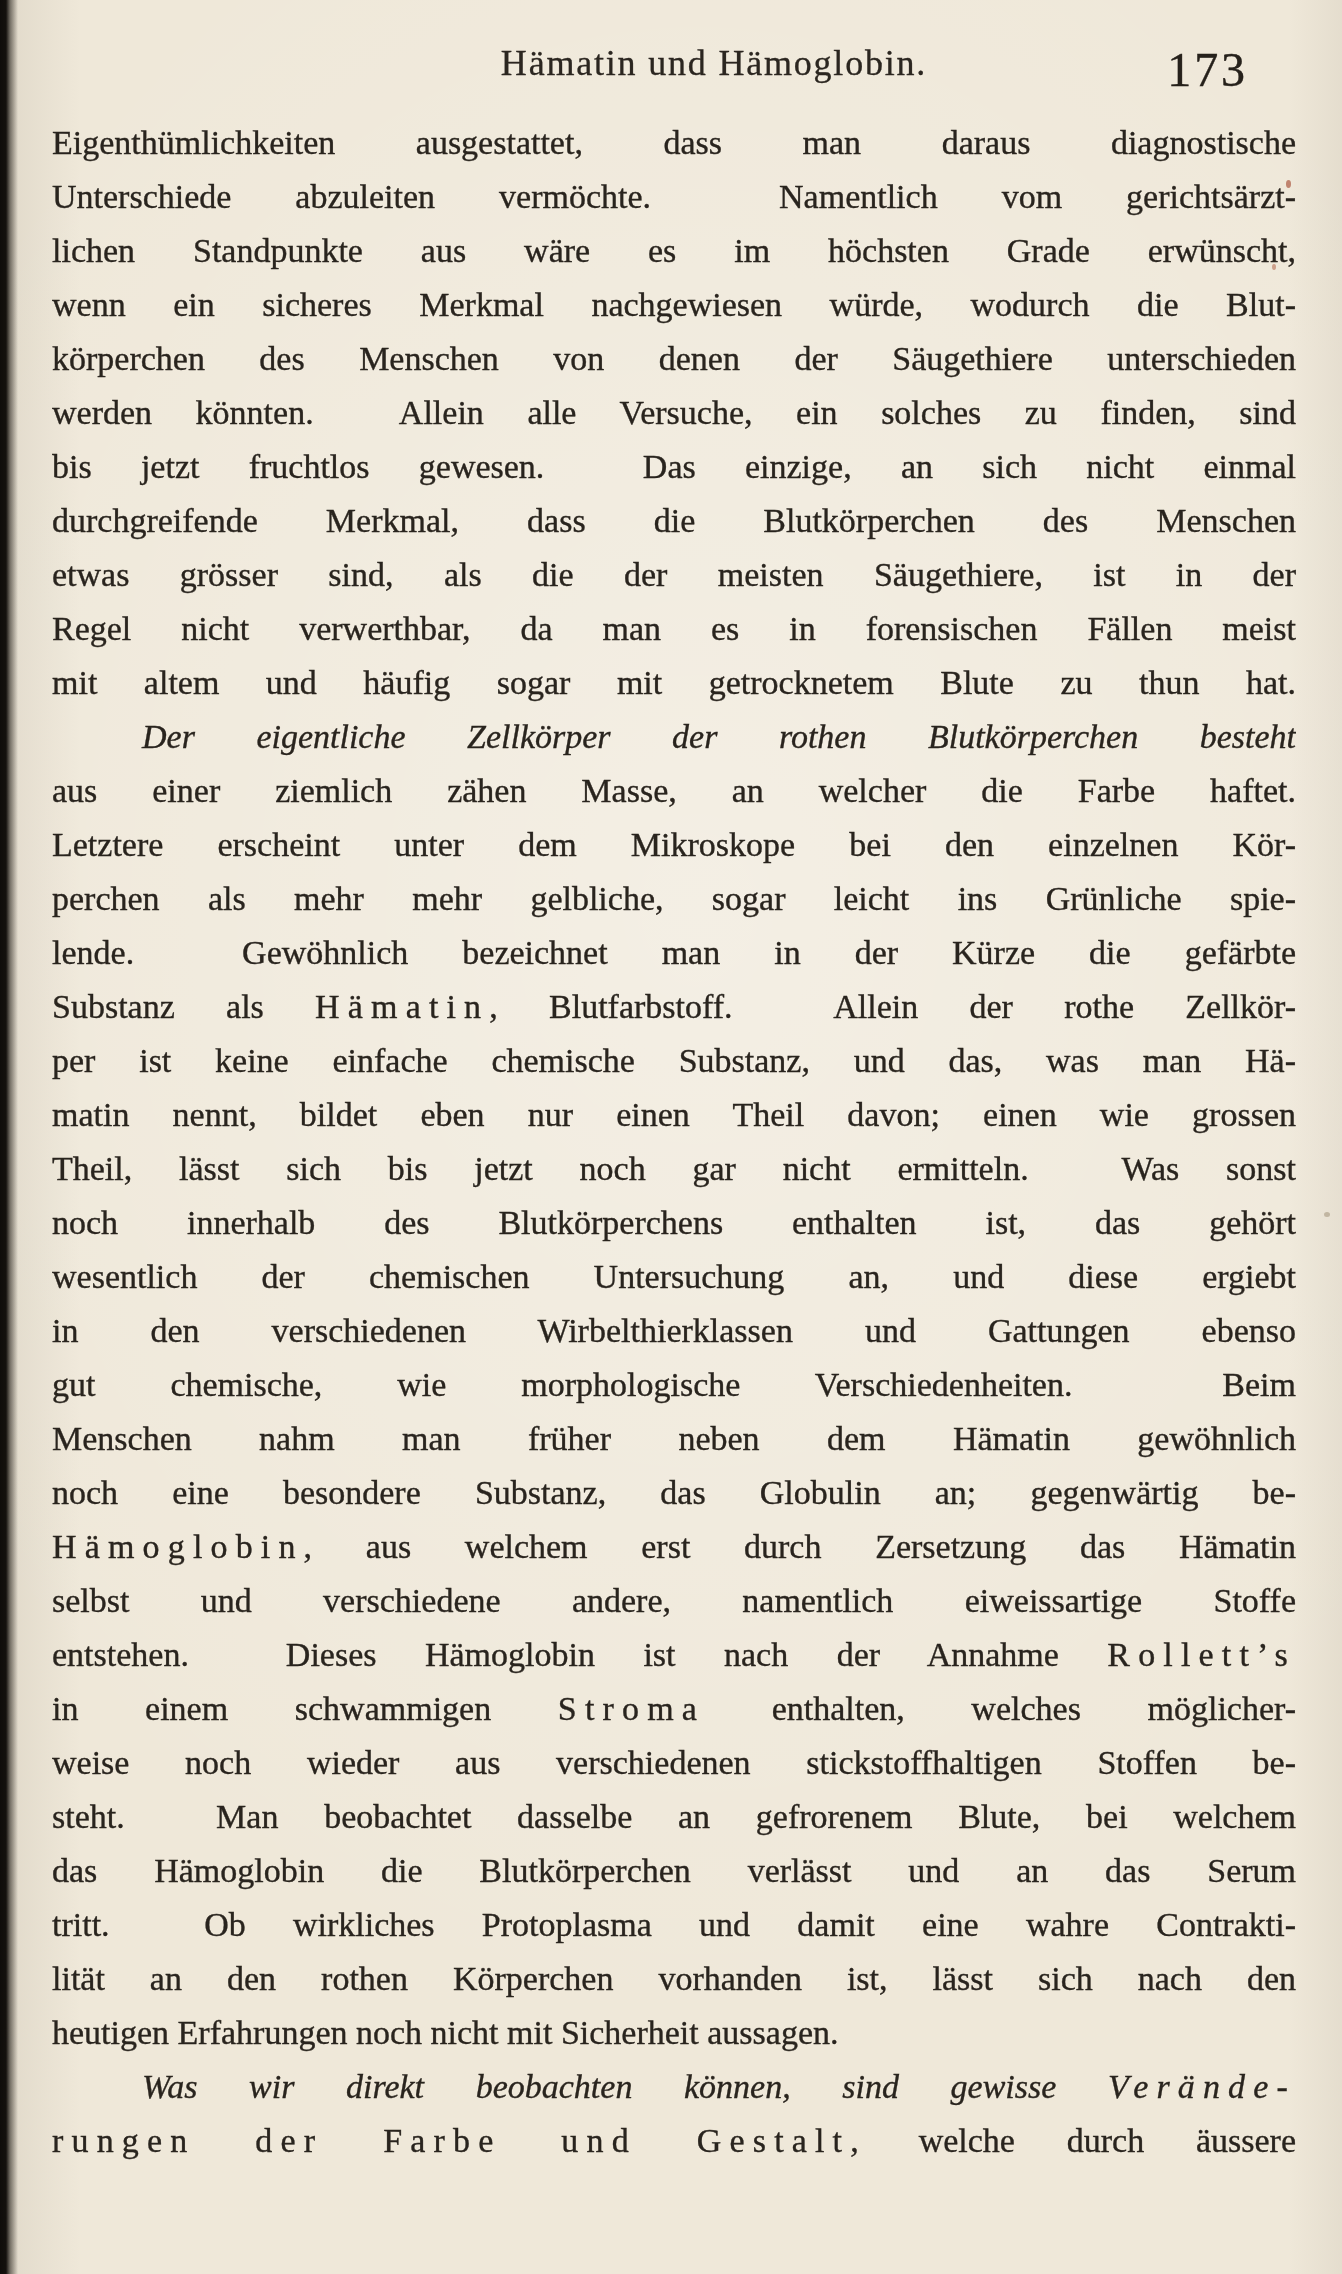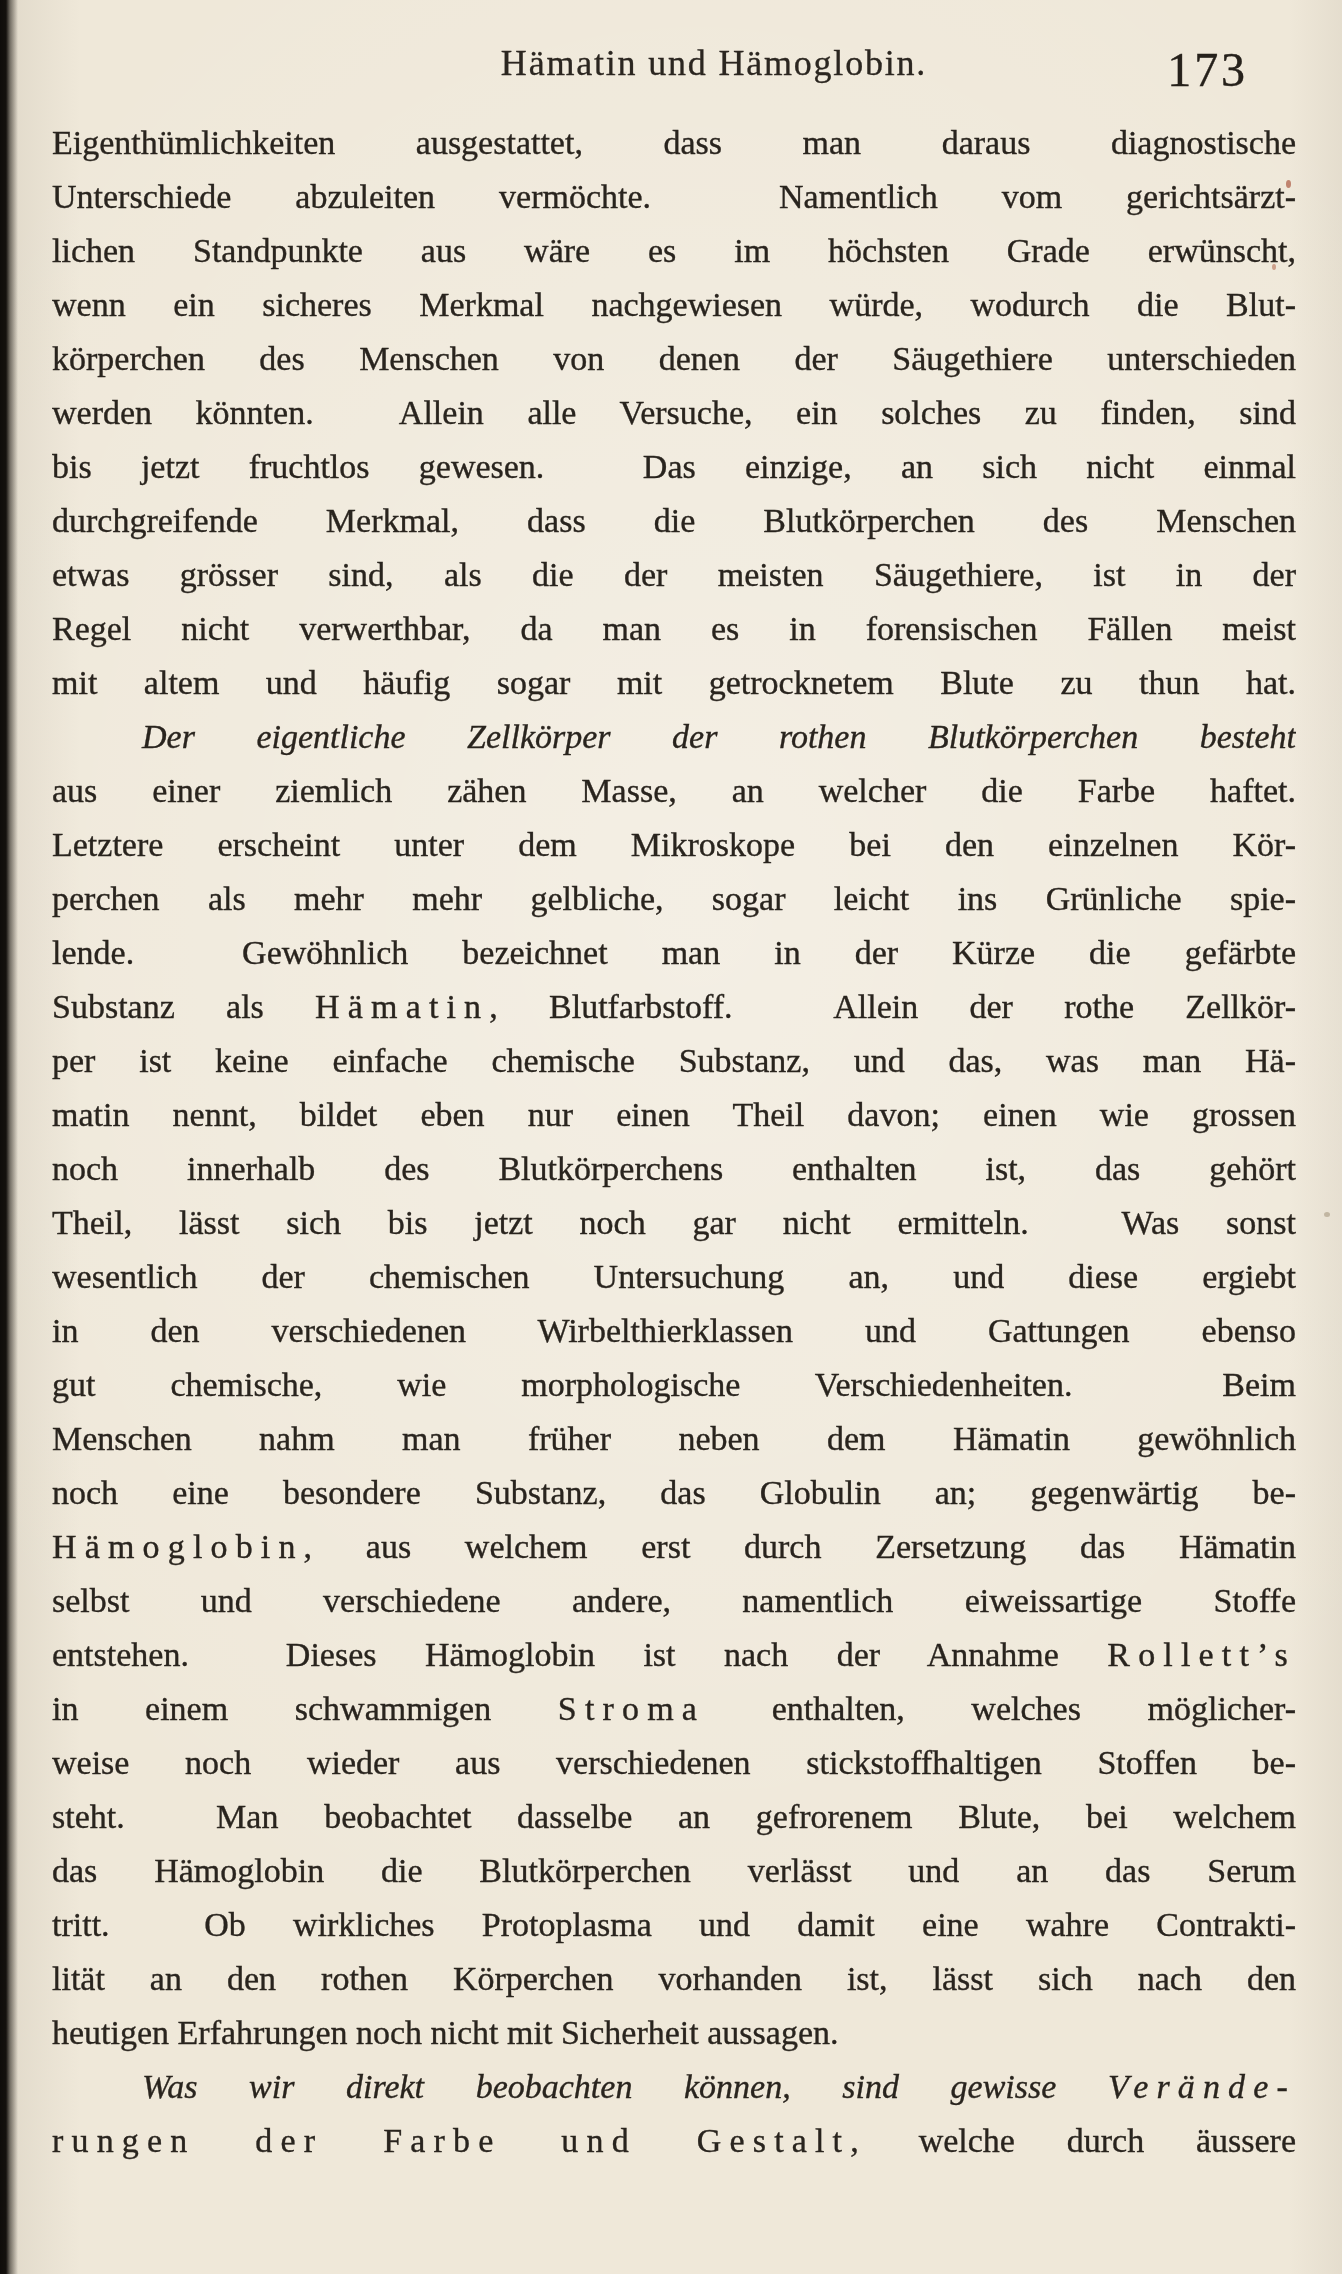--- a/index.html
+++ b/index.html
@@ -85,22 +85,22 @@
       <div class="line"><span class="seg">Regel nicht verwerthbar, da man es in forensischen Fällen meist</span></div>
       <div class="line"><span class="seg">mit altem und häufig sogar mit getrocknetem Blute zu thun hat.</span></div>
       <div class="line indent"><span class="seg">Der eigentliche Zellkörper der rothen Blutkörperchen besteht</span></div>
       <div class="line"><span class="seg">aus einer ziemlich zähen Masse, an welcher die Farbe haftet.</span></div>
       <div class="line"><span class="seg">Letztere erscheint unter dem Mikroskope bei den einzelnen Kör-</span></div>
       <div class="line"><span class="seg">perchen als mehr mehr gelbliche, sogar leicht ins Grünliche spie-</span></div>
       <div class="line"><span class="seg">lende.  Gewöhnlich bezeichnet man in der Kürze die gefärbte</span></div>
       <div class="line"><span class="seg">Substanz als </span><span class="sperr">Hämatin</span><span class="seg">, Blutfarbstoff.  Allein der rothe Zellkör-</span></div>
       <div class="line"><span class="seg">per ist keine einfache chemische Substanz, und das, was man Hä-</span></div>
       <div class="line"><span class="seg">matin nennt, bildet eben nur einen Theil davon; einen wie grossen</span></div>
+      <div class="line"><span class="seg">Theil, lässt sich bis jetzt noch gar nicht ermitteln.  Was sonst</span></div>
       <div class="line"><span class="seg">noch innerhalb des Blutkörperchens enthalten ist, das gehört</span></div>
-      <div class="line"><span class="seg">Theil, lässt sich bis jetzt noch gar nicht ermitteln.  Was sonst</span></div>
       <div class="line"><span class="seg">wesentlich der chemischen Untersuchung an, und diese ergiebt</span></div>
       <div class="line"><span class="seg">in den verschiedenen Wirbelthierklassen und Gattungen ebenso</span></div>
       <div class="line"><span class="seg">gut chemische, wie morphologische Verschiedenheiten.  Beim</span></div>
       <div class="line"><span class="seg">Menschen nahm man früher neben dem Hämatin gewöhnlich</span></div>
       <div class="line"><span class="seg">noch eine besondere Substanz, das Globulin an; gegenwärtig be-</span></div>
       <div class="line"><span class="sperr">Hämoglobin</span><span class="seg">, aus welchem erst durch Zersetzung das Hämatin</span></div>
       <div class="line"><span class="seg">selbst und verschiedene andere, namentlich eiweissartige Stoffe</span></div>
       <div class="line"><span class="seg">entstehen.  Dieses Hämoglobin ist nach der Annahme </span><span class="sperr">Rollett’s</span></div>
       <div class="line"><span class="seg">in einem schwammigen </span><span class="sperr">Stroma</span><span class="seg"> enthalten, welches möglicher-</span></div>
       <div class="line"><span class="seg">weise noch wieder aus verschiedenen stickstoffhaltigen Stoffen be-</span></div>

